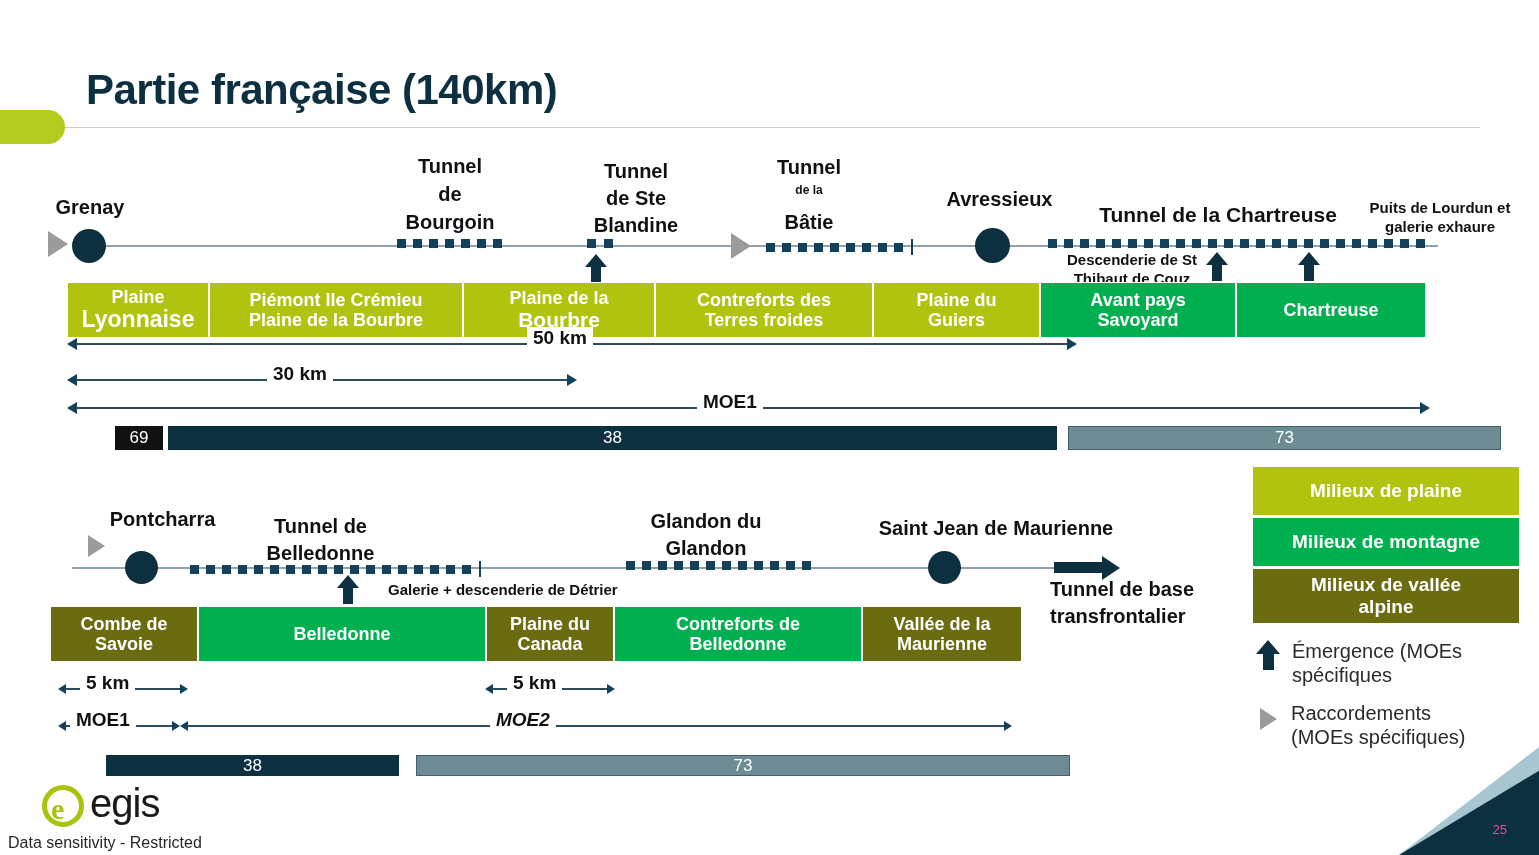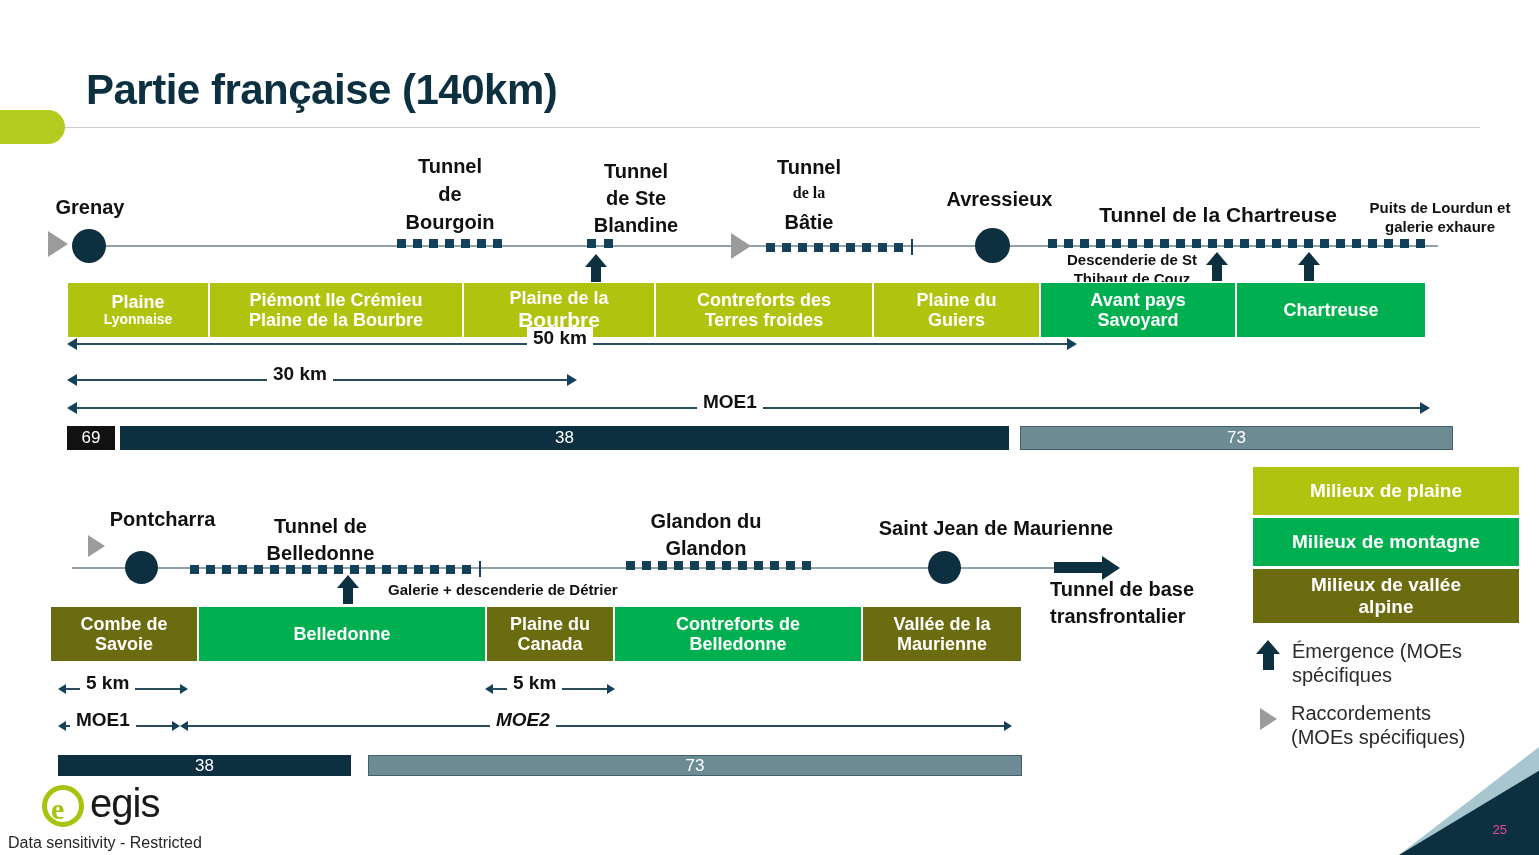--- a/index.html
+++ b/index.html
@@ -74,21 +74,21 @@
   .marrow .ah.r{border-left:10px solid #13415a;}
   .marrow .cap{
     position:absolute;top:-9px;background:#ffffff;padding:0 6px;
     font-weight:bold;font-size:19px;color:#111;white-space:nowrap;
   }
 
   
   .deptbar{
     position:absolute;box-sizing:border-box;
     display:flex;align-items:center;justify-content:center;
-    color:#ffffff;font-size:17px;
+    color:#ffffff;font-size:17px;margin-left:48px;
   }
   .d-black{background:#111111;}
   .d-navy{background:#0d3040;}
   .d-slate{background:#6d8b93;border:1px solid #41606b;}
 
   
   #tbf-arrow{position:absolute;}
   #tbf-arrow .bar{position:absolute;left:0;top:6px;width:52px;height:11px;background:#0d3040;}
   #tbf-arrow .tip{
     position:absolute;left:48px;top:0;width:0;height:0;
@@ -186,21 +186,21 @@
     <i style="width:9px;height:9px;"></i>
 </div>
 <div class="uparrow" style="left:585px;top:254px;width:22px;height:29px;">
   <div class="head"></div>
     <div class="stem"></div>
 </div>
 
 <div class="abs tri-gray" style="left:731px;top:233px;"></div>
 
 <div class="abs lbl" style="left:748px;top:156px;width:122px;font-size:20px;">Tunnel</div>
-<div class="abs lbl" style="left:748px;top:184px;width:122px;font-size:16px;font-family:Liberation Serif, serif;">de la</div>
+<div class="abs lbl" style="left:748px;top:184px;width:122px;font-size:12px;">de la</div>
 <div class="abs lbl" style="left:748px;top:211px;width:122px;font-size:20px;">Bâtie</div>
 <div class="abs tickgroup" style="left:766px;top:239px;">
   <i style="width:9px;height:9px;margin-right:7px;"></i>
     <i style="width:9px;height:9px;margin-right:7px;"></i>
   <i style="width:9px;height:9px;margin-right:7px;"></i>
     <i style="width:9px;height:9px;margin-right:7px;"></i>
   <i style="width:9px;height:9px;margin-right:7px;"></i>
     <i style="width:9px;height:9px;margin-right:7px;"></i>
   <i style="width:9px;height:9px;margin-right:7px;"></i>
     <i style="width:9px;height:9px;margin-right:7px;"></i>
@@ -248,21 +248,21 @@
 </div>
 <div class="uparrow" style="left:1298px;top:252px;width:22px;height:29px;">
   <div class="head"></div>
     <div class="stem"></div>
 </div>
 
 <div class="bandrow" style="left:67px;top:282px;height:56px;">
   <div class="band plaine" style="width:142px;">
     <div>
       <div style="font-size:18px;">Plaine</div>
-      <div style="font-size:14px;">Lyonnaise</div>
+      <div style="font-size:23px;">Lyonnaise</div>
     </div>
   </div>
   <div class="band plaine" style="width:254px;">
     <div>
       <div style="font-size:18px;">Piémont Ile Crémieu</div>
       <div style="font-size:18px;">Plaine de la Bourbre</div>
     </div>
   </div>
   <div class="band plaine" style="width:192px;">
     <div>

